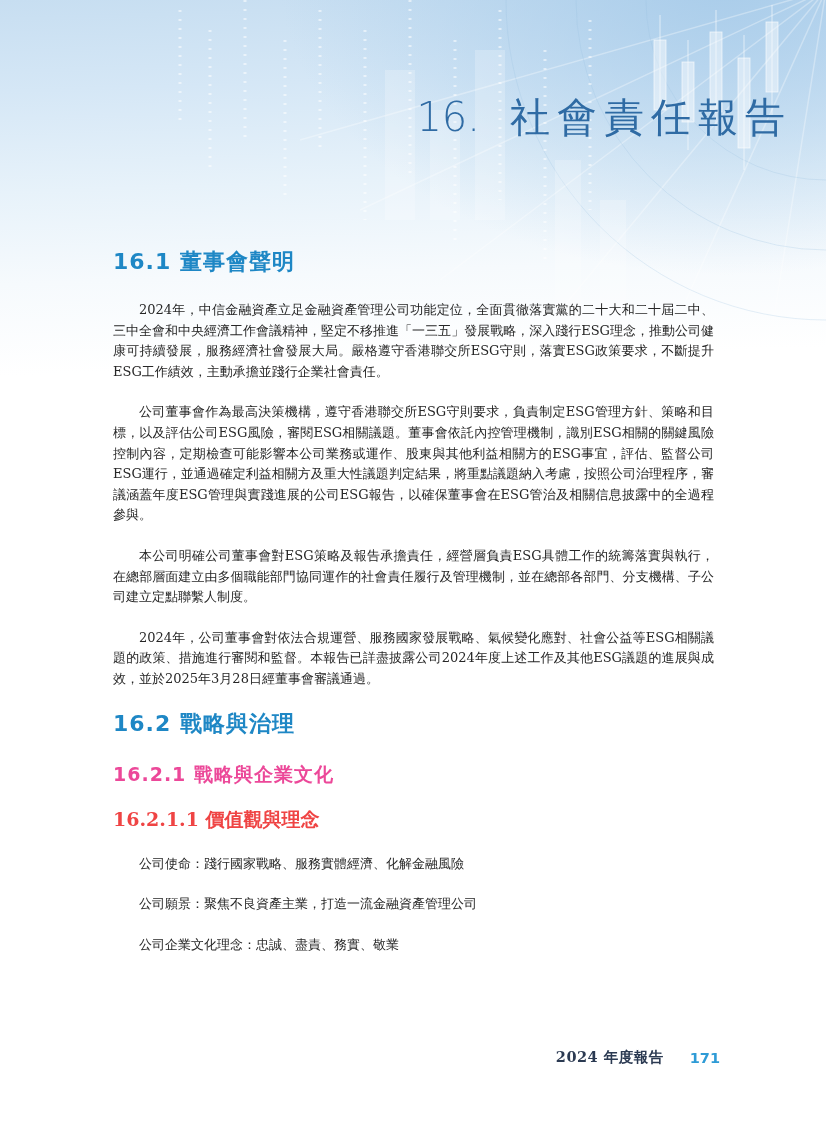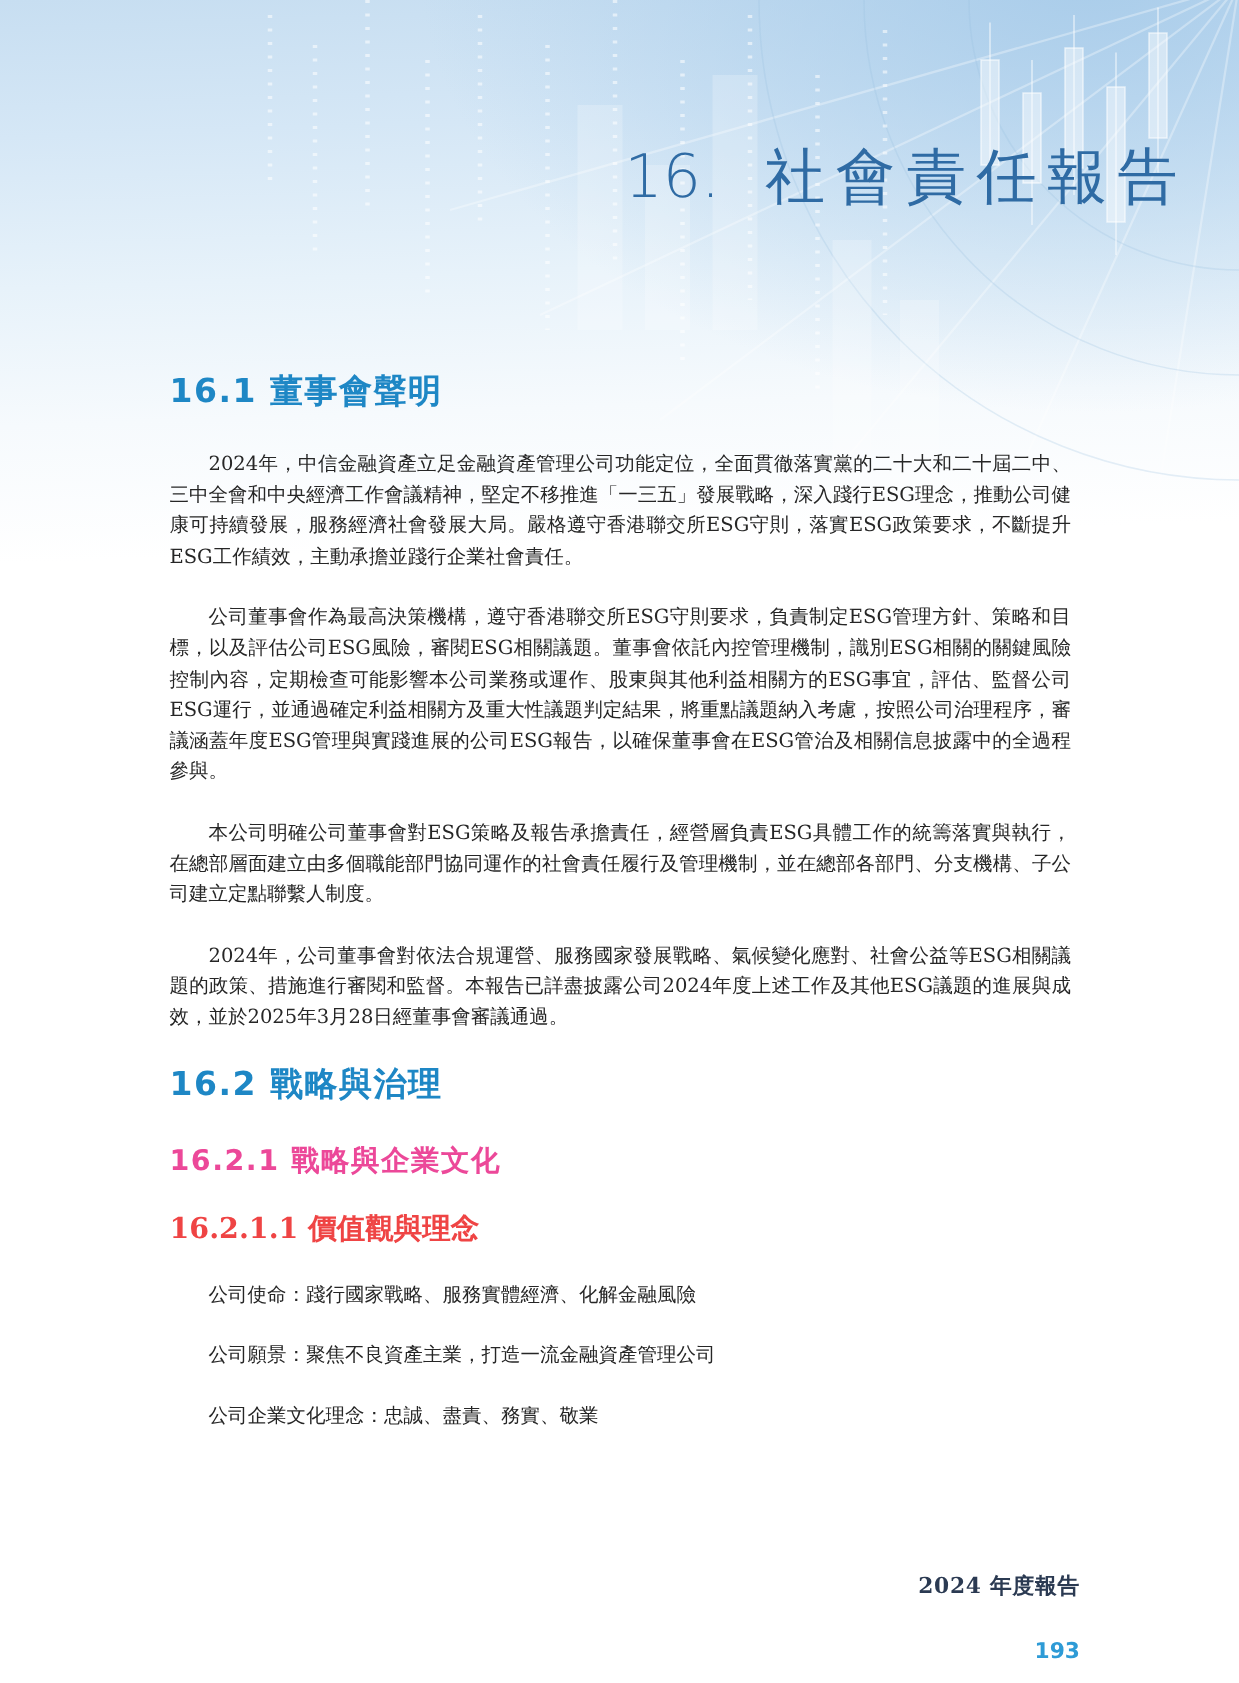--- a/index.html
+++ b/index.html
@@ -76,23 +76,22 @@
     margin: 0 0 20px 0;
     font-size: 13px;
     line-height: 20.6px;
     text-indent: 2em;
   }
 
   
   .footer {
     position: absolute; top: 1048px; left: 113px;
     width: 607px;
-    display: flex; justify-content: flex-end; align-items: flex-end;
+    display: flex; justify-content: flex-end; align-items: center;
     gap: 26px;
-    flex-direction: column;
   }
   .footer-label {
     color: #2b3a52;
     font-weight: bold;
     font-size: 14.5px;
     letter-spacing: 0.5px;
   }
   .footer-page {
     color: #2e9bd6;
     font-family: "DejaVu Sans", "Liberation Sans", sans-serif;
@@ -179,16 +178,16 @@
 
     <h4 class="sec-h4">16.2.1.1 價值觀與理念</h4>
     <p class="value-line">公司使命：踐行國家戰略、服務實體經濟、化解金融風險</p>
     <p class="value-line">公司願景：聚焦不良資產主業，打造一流金融資產管理公司</p>
     <p class="value-line">公司企業文化理念：忠誠、盡責、務實、敬業</p>
 
   </div>
 
   <div class="footer">
     <span class="footer-label">2024 年度報告</span>
-    <span class="footer-page">193</span>
+    <span class="footer-page">171</span>
   </div>
 
 </div>
 
 </body></html>

